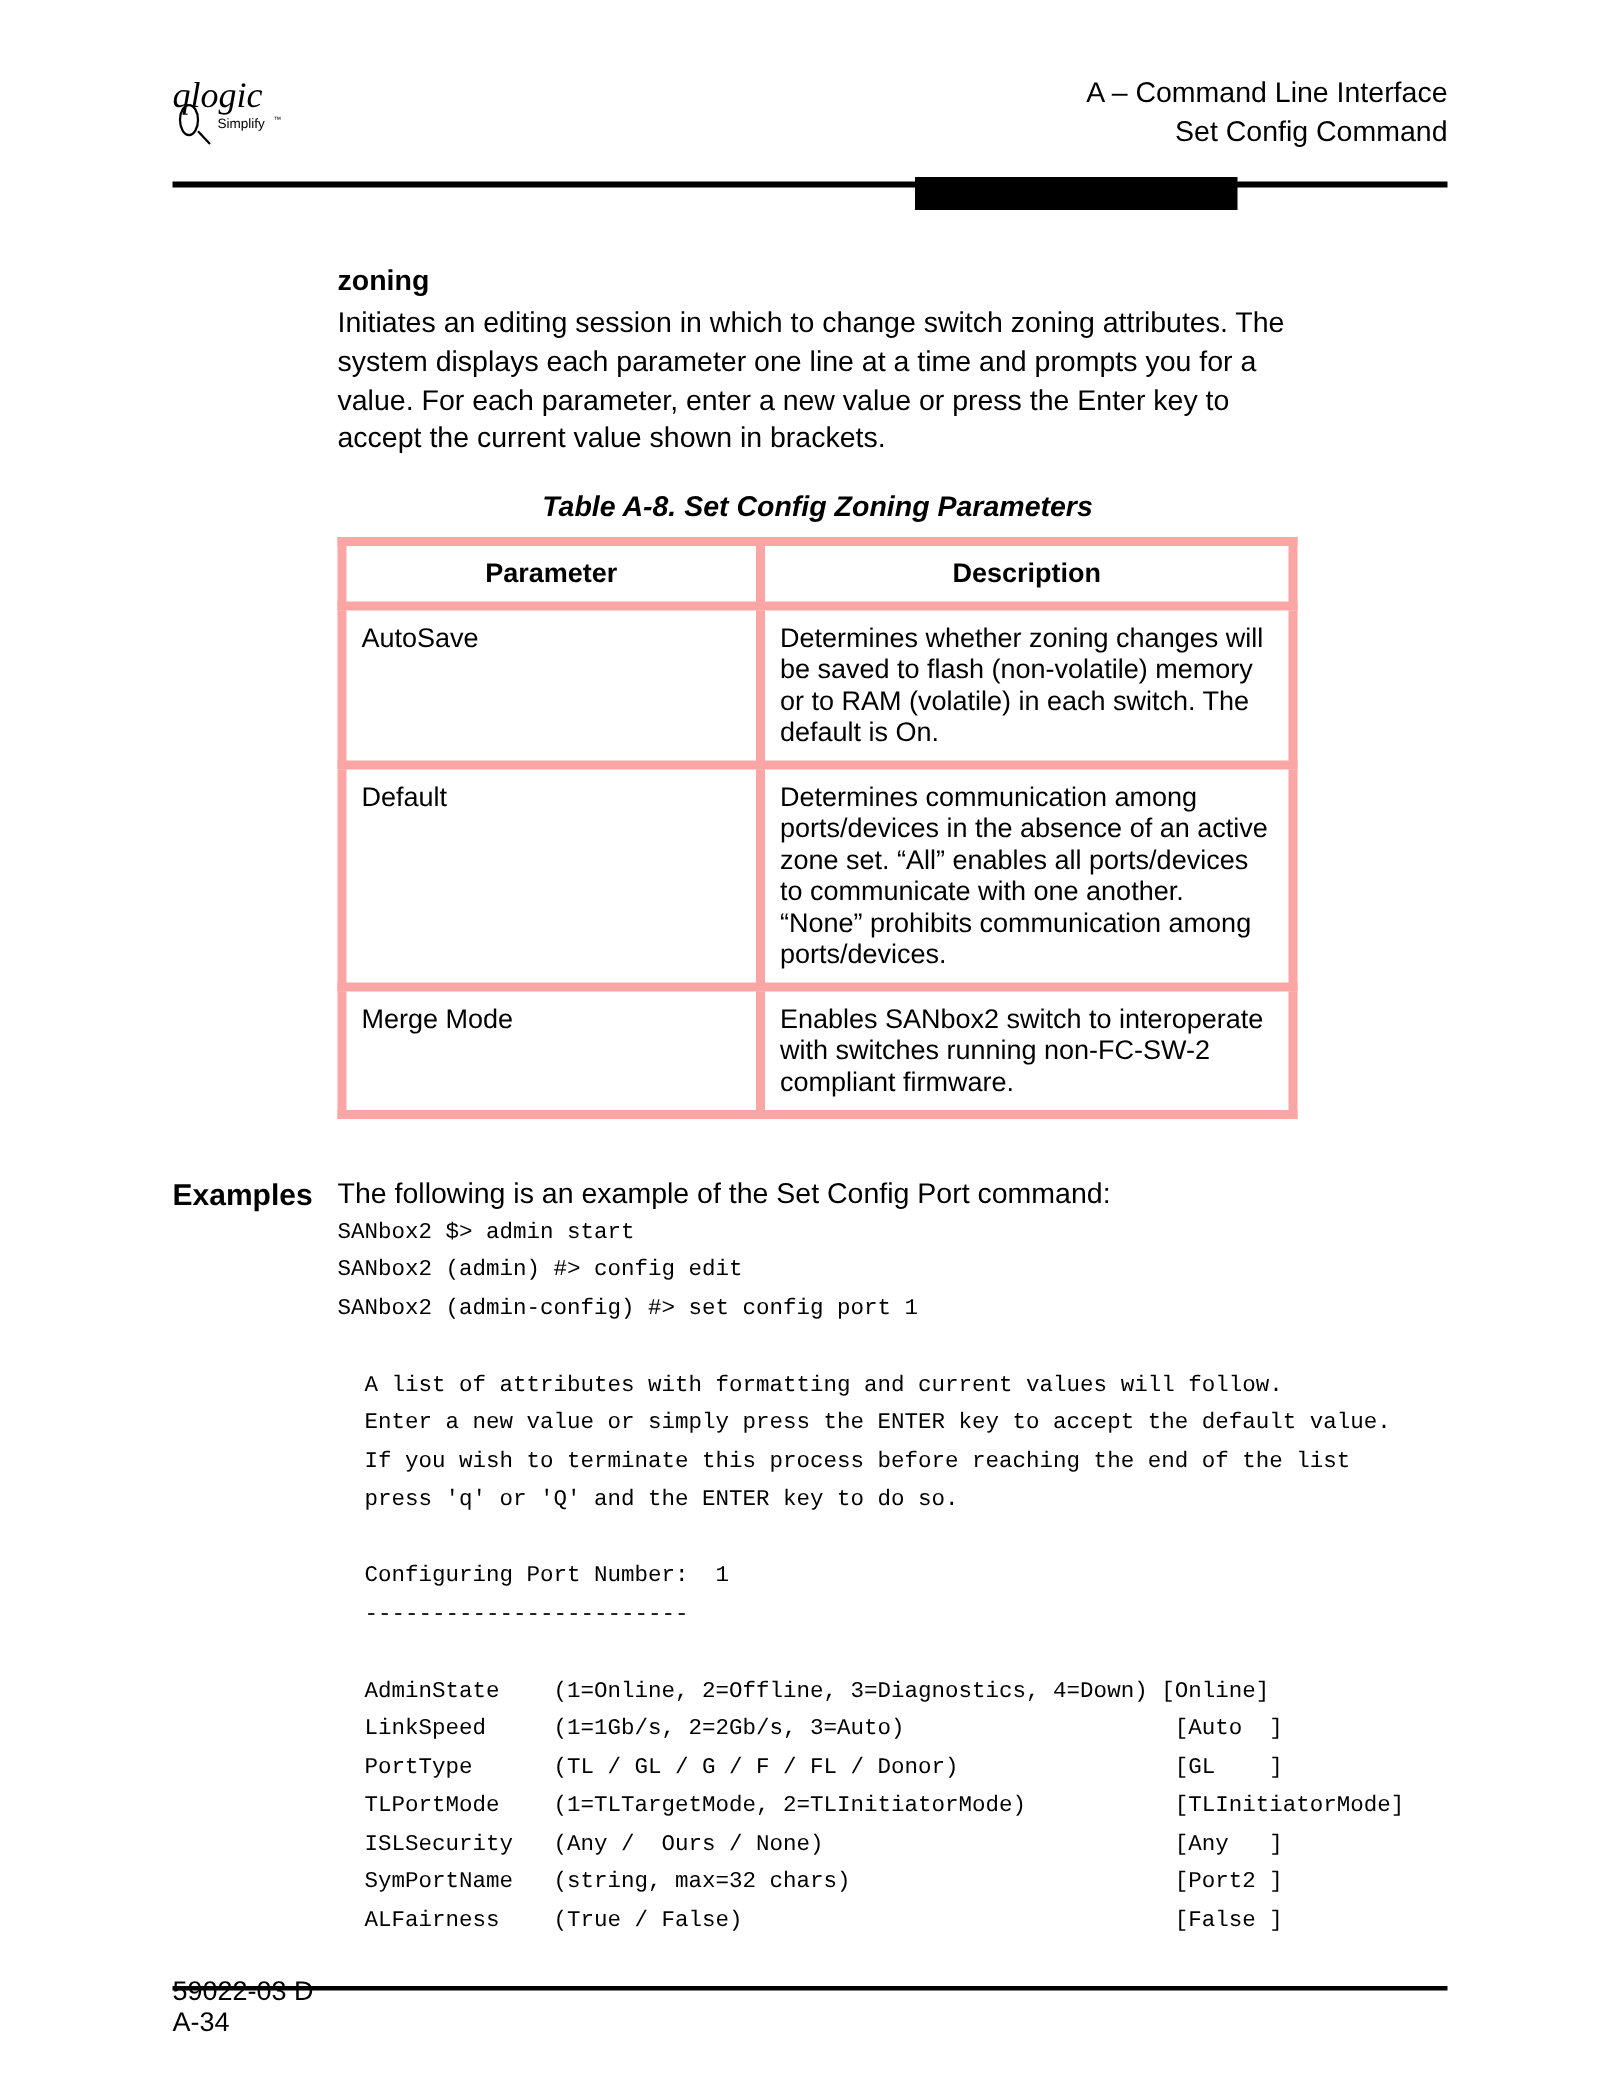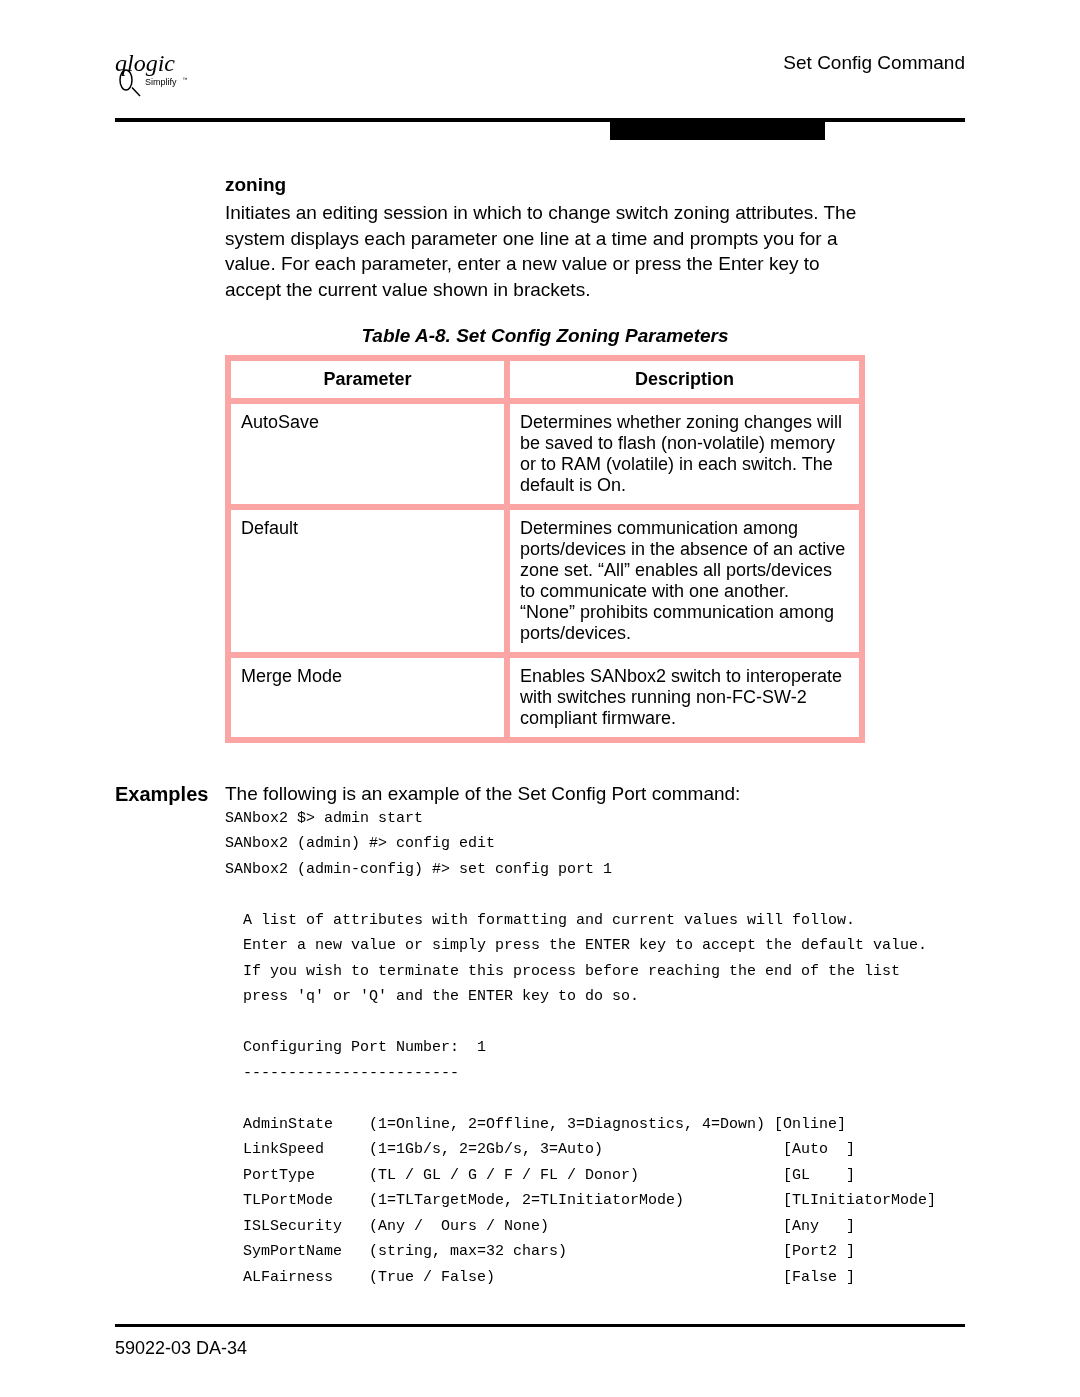--- a/index.html
+++ b/index.html
@@ -16,37 +16,38 @@
   .table-caption { font-style: italic; font-weight: bold; font-size: 19px; text-align: center; margin: 22px 0 8px 110px; max-width: 640px; }
   table.params { border-collapse: collapse; margin-left: 110px; width: 640px; }
   table.params th, table.params td { border: 6px solid #fca5a5; padding: 8px 10px; font-size: 18px; vertical-align: top; }
   table.params th { text-align: center; font-weight: bold; }
   table.params td:first-child { width: 44%; }
   .examples-row { display: flex; margin-top: 40px; }
   .examples-label { width: 110px; font-weight: bold; font-size: 20px; }
   .examples-text { font-size: 19px; }
   pre.code { font-family: "Courier New", Courier, monospace; font-size: 15px; line-height: 1.7; margin-left: 110px; white-space: pre; }
   .footer-rule { border: none; border-top: 3px solid #000; position: absolute; left: 115px; right: 115px; bottom: 70px; }
-  .footer { position: absolute; left: 115px; right: 111px; bottom: 38px; display: flex; justify-content: flex-start; font-size: 18px; }
+  .footer { position: absolute; left: 115px; right: 111px; bottom: 38px; display: flex; justify-content: flex-start; font-size: 18px; flex-direction: column; }
 </style>
 </head>
 <body>
 <div class="page">
 
   <div class="header">
     <div class="logo">
       <svg viewBox="0 0 220 96" width="110" height="48">
         <text x="0" y="42" font-family="cursive" font-style="italic" font-size="48" fill="#000">qlogic</text>
         <ellipse cx="22" cy="60" rx="12" ry="20" fill="none" stroke="#000" stroke-width="3"></ellipse>
         <line x1="34" y1="75" x2="50" y2="92" stroke="#000" stroke-width="3"></line>
         <text x="60" y="70" font-family="Arial" font-size="18" fill="#000">Simplify</text>
         <text x="135" y="62" font-family="Arial" font-size="10" fill="#000">™</text>
       </svg>
     </div>
     <div class="header-right">
+      <div>A – Command Line Interface</div>
       <div>Set Config Command</div>
     </div>
   </div>
   <hr class="rule-thick">
   <div class="black-tab"></div>
 
   <div class="body">
     <div class="section-title">zoning</div>
     <div class="para">Initiates an editing session in which to change switch zoning attributes. The system displays each parameter one line at a time and prompts you for a value. For each parameter, enter a new value or press the Enter key to accept the current value shown in brackets.</div>
 

